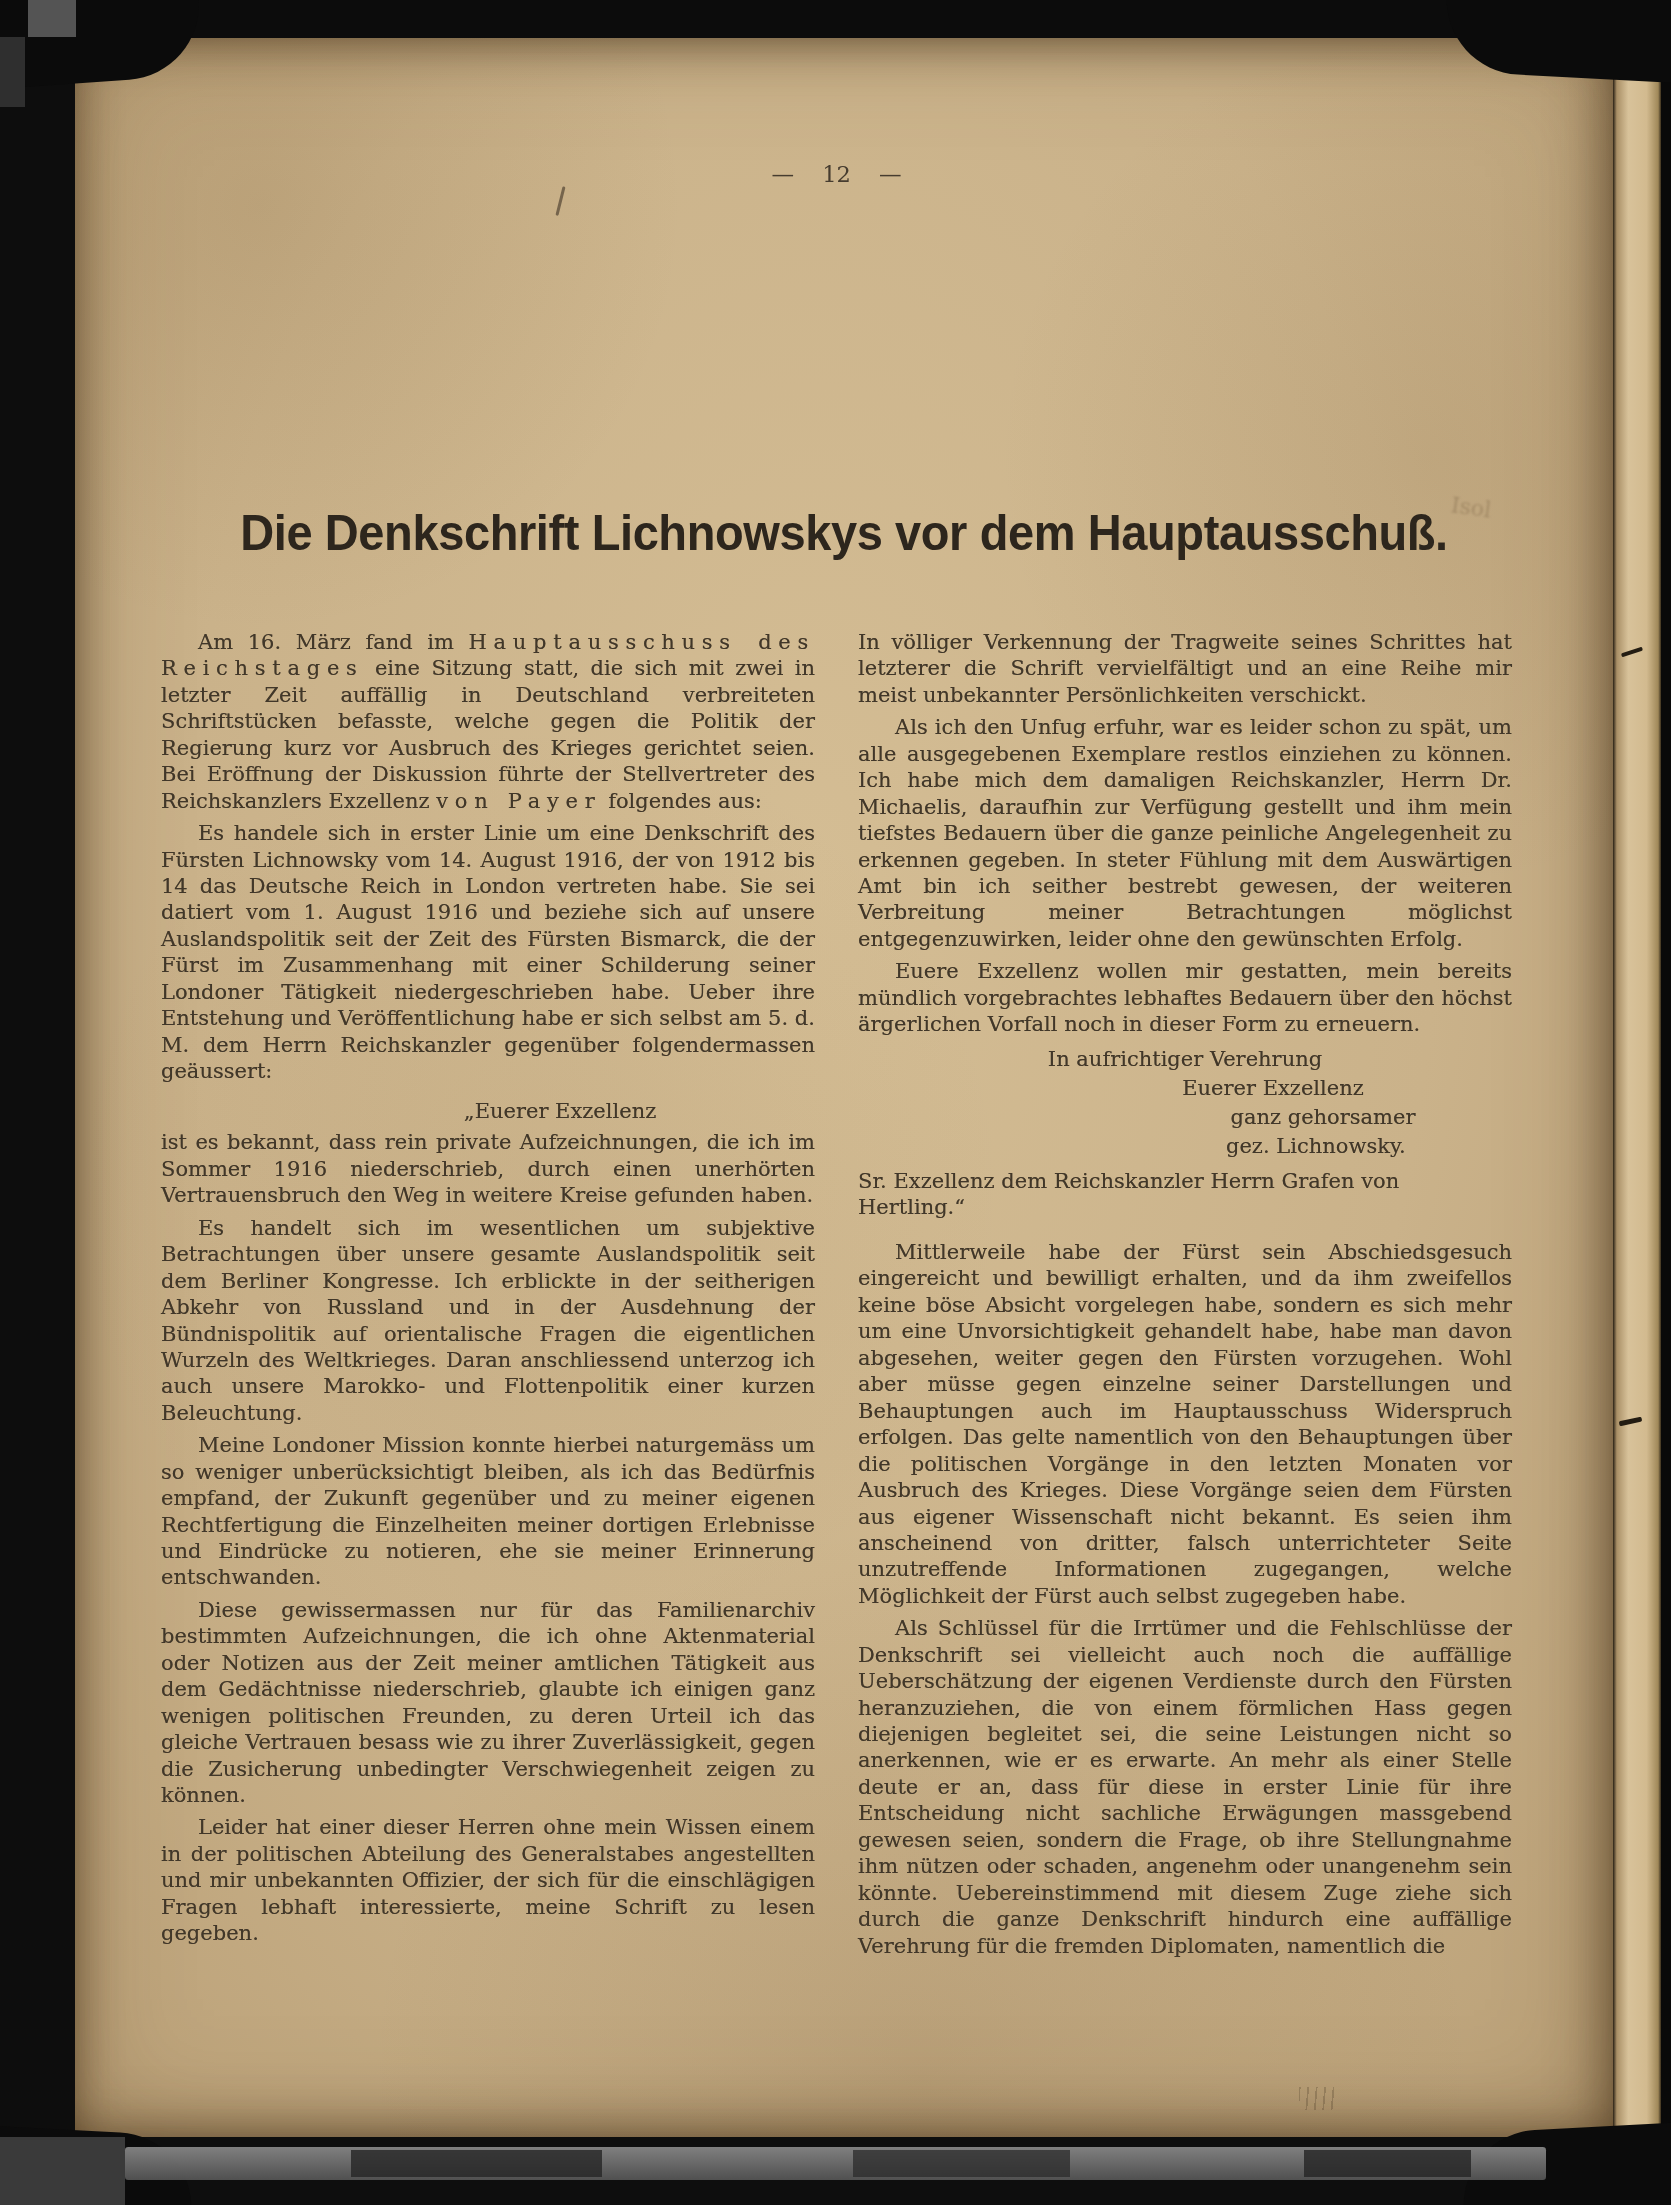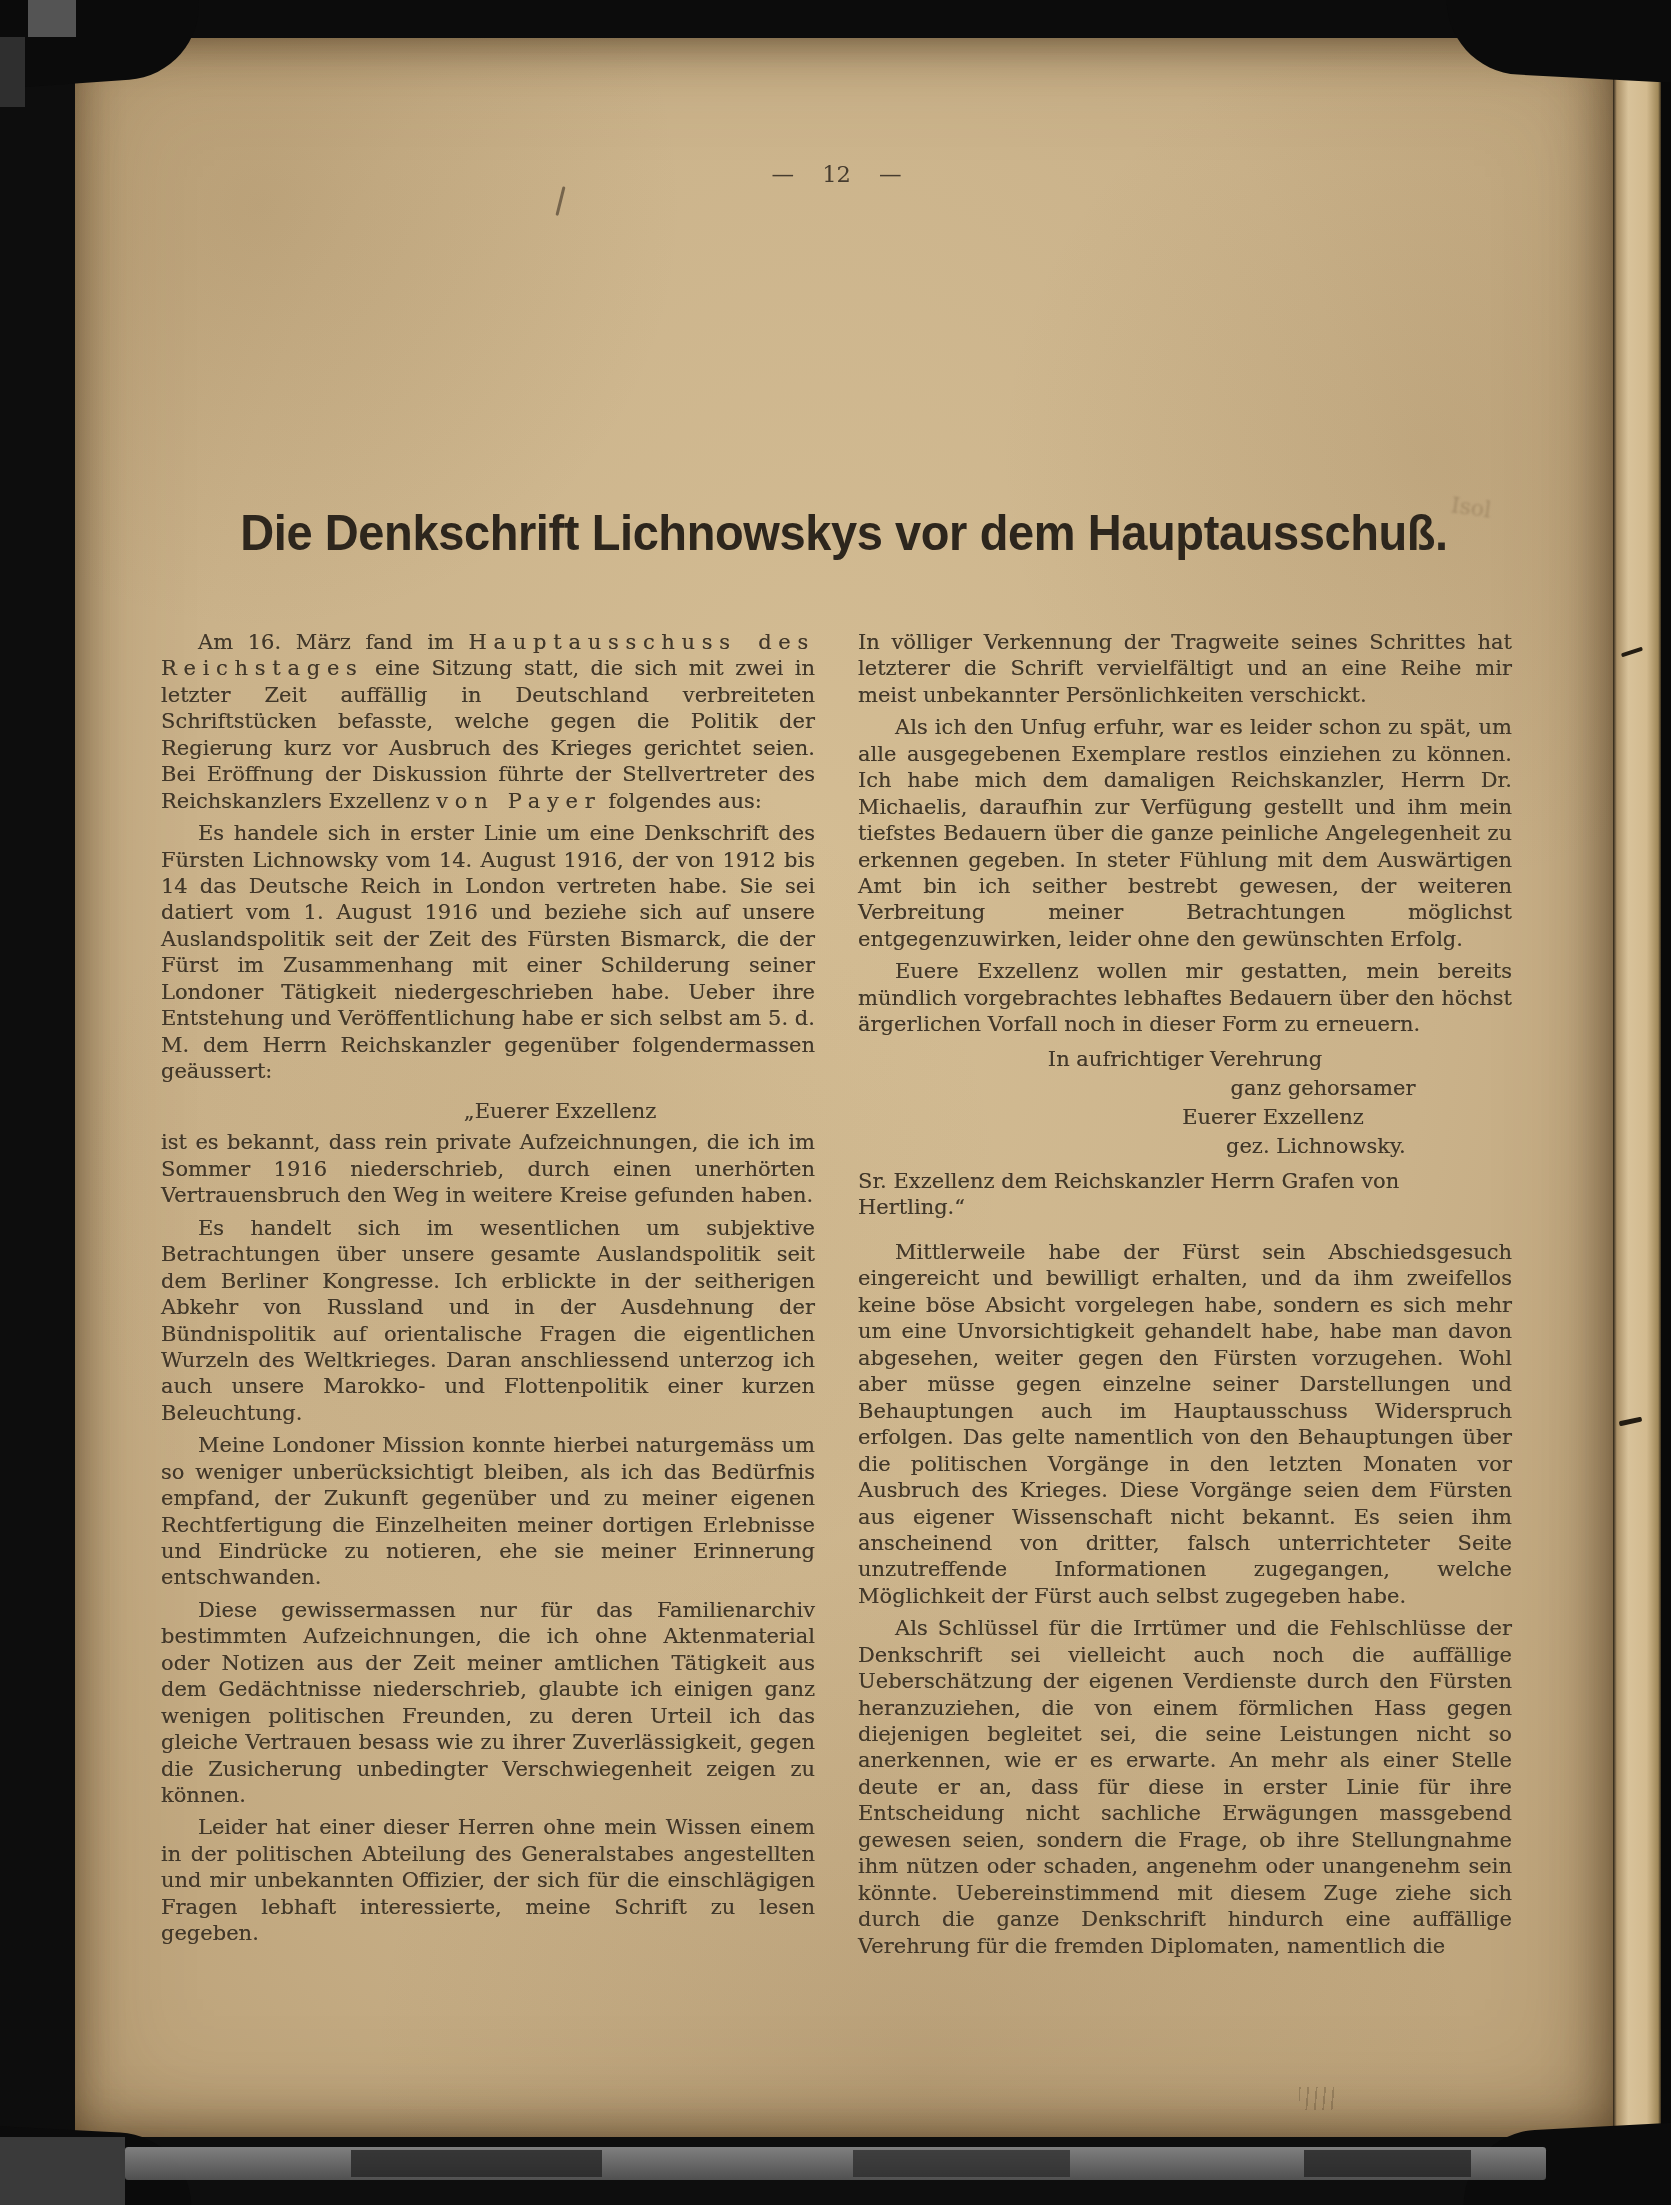--- a/index.html
+++ b/index.html
@@ -136,22 +136,22 @@
           <p class="para indent">Es handelt sich im wesentlichen um subjektive Betrachtungen über unsere gesamte Auslandspolitik seit dem Berliner Kongresse. Ich erblickte in der seitherigen Abkehr von Russland und in der Ausdehnung der Bündnispolitik auf orientalische Fragen die eigentlichen Wurzeln des Weltkrieges. Daran anschliessend unterzog ich auch unsere Marokko- und Flottenpolitik einer kurzen Beleuchtung.</p>
           <p class="para indent">Meine Londoner Mission konnte hierbei naturgemäss um so weniger unberücksichtigt bleiben, als ich das Bedürfnis empfand, der Zukunft gegenüber und zu meiner eigenen Rechtfertigung die Einzelheiten meiner dortigen Erlebnisse und Eindrücke zu notieren, ehe sie meiner Erinnerung entschwanden.</p>
           <p class="para indent">Diese gewissermassen nur für das Familienarchiv bestimmten Aufzeichnungen, die ich ohne Aktenmaterial oder Notizen aus der Zeit meiner amtlichen Tätigkeit aus dem Gedächtnisse niederschrieb, glaubte ich einigen ganz wenigen politischen Freunden, zu deren Urteil ich das gleiche Vertrauen besass wie zu ihrer Zuverlässigkeit, gegen die Zusicherung unbedingter Verschwiegenheit zeigen zu können.</p>
           <p class="para indent">Leider hat einer dieser Herren ohne mein Wissen einem in der politischen Abteilung des Generalstabes angestellten und mir unbekannten Offizier, der sich für die einschlägigen Fragen lebhaft interessierte, meine Schrift zu lesen gegeben.</p>
         </div>
       <div class="col">
           <p class="para noindent">In völliger Verkennung der Tragweite seines Schrittes hat letzterer die Schrift vervielfältigt und an eine Reihe mir meist unbekannter Persönlichkeiten verschickt.</p>
           <p class="para indent">Als ich den Unfug erfuhr, war es leider schon zu spät, um alle ausgegebenen Exemplare restlos einziehen zu können. Ich habe mich dem damaligen Reichskanzler, Herrn Dr. Michaelis, daraufhin zur Verfügung gestellt und ihm mein tiefstes Bedauern über die ganze peinliche Angelegenheit zu erkennen gegeben. In steter Fühlung mit dem Auswärtigen Amt bin ich seither bestrebt gewesen, der weiteren Verbreitung meiner Betrachtungen möglichst entgegenzuwirken, leider ohne den gewünschten Erfolg.</p>
           <p class="para indent">Euere Exzellenz wollen mir gestatten, mein bereits mündlich vorgebrachtes lebhaftes Bedauern über den höchst ärgerlichen Vorfall noch in dieser Form zu erneuern.</p>
           <p class="para sig-1">In aufrichtiger Verehrung</p>
+          <p class="para sig-2">Euerer Exzellenz</p>
           <p class="para sig-3">ganz gehorsamer</p>
-          <p class="para sig-2">Euerer Exzellenz</p>
           <p class="para sig-4">gez. Lichnowsky.</p>
           <p class="para attribution">Sr. Exzellenz dem Reichskanzler Herrn Grafen von Hertling.“</p>
           <p class="para indent gap-top">Mittlerweile habe der Fürst sein Abschiedsgesuch eingereicht und bewilligt erhalten, und da ihm zweifellos keine böse Absicht vorgelegen habe, sondern es sich mehr um eine Unvorsichtigkeit gehandelt habe, habe man davon abgesehen, weiter gegen den Fürsten vorzugehen. Wohl aber müsse gegen einzelne seiner Darstellungen und Behauptungen auch im Hauptausschuss Widerspruch erfolgen. Das gelte namentlich von den Behauptungen über die politischen Vorgänge in den letzten Monaten vor Ausbruch des Krieges. Diese Vorgänge seien dem Fürsten aus eigener Wissenschaft nicht bekannt. Es seien ihm anscheinend von dritter, falsch unterrichteter Seite unzutreffende Informationen zugegangen, welche Möglichkeit der Fürst auch selbst zugegeben habe.</p>
           <p class="para indent">Als Schlüssel für die Irrtümer und die Fehlschlüsse der Denkschrift sei vielleicht auch noch die auffällige Ueberschätzung der eigenen Verdienste durch den Fürsten heranzuziehen, die von einem förmlichen Hass gegen diejenigen begleitet sei, die seine Leistungen nicht so anerkennen, wie er es erwarte. An mehr als einer Stelle deute er an, dass für diese in erster Linie für ihre Entscheidung nicht sachliche Erwägungen massgebend gewesen seien, sondern die Frage, ob ihre Stellungnahme ihm nützen oder schaden, angenehm oder unangenehm sein könnte. Uebereinstimmend mit diesem Zuge ziehe sich durch die ganze Denkschrift hindurch eine auffällige Verehrung für die fremden Diplomaten, namentlich die</p>
         </div>
     </div>
 
   </div>
 
 </div>

